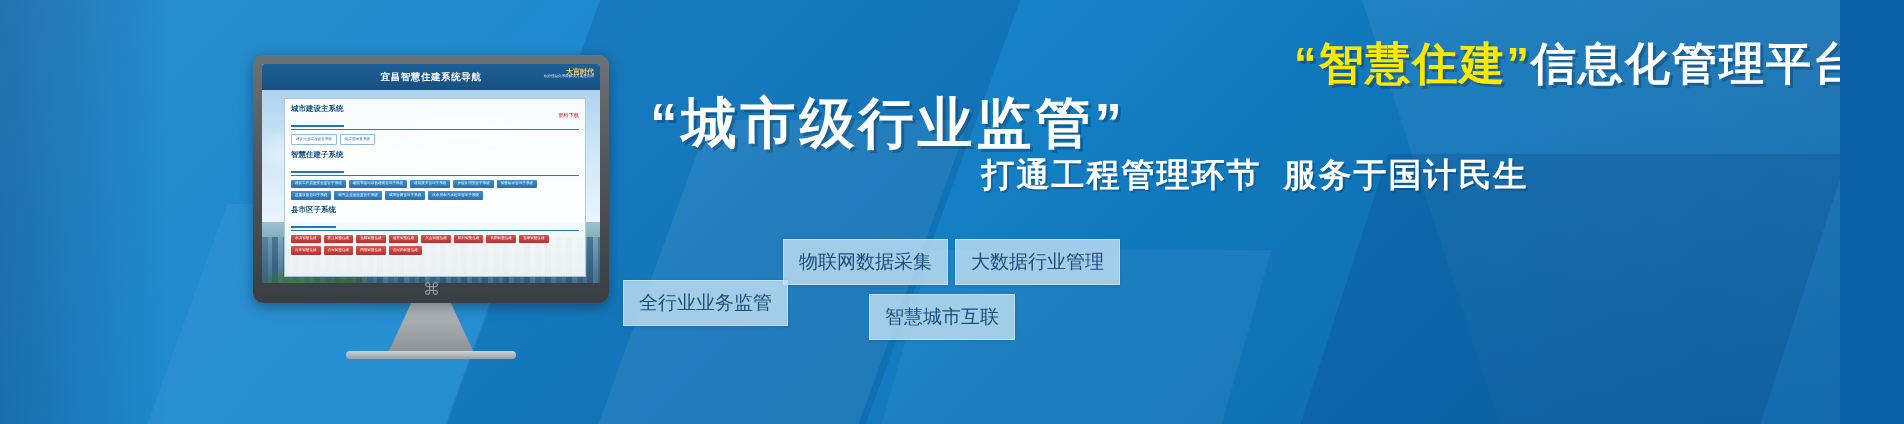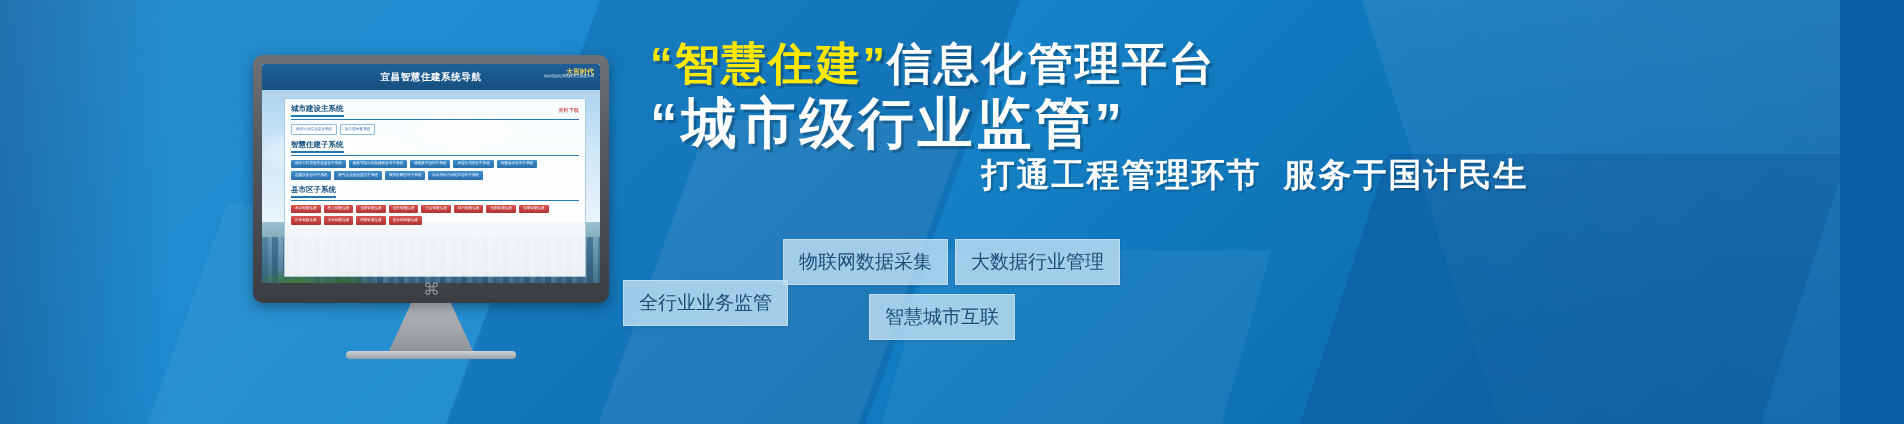--- a/index.html
+++ b/index.html
@@ -148,21 +148,21 @@
     overflow: hidden;
   }
   .sec-head {
     display: flex; align-items: center; justify-content: space-between;
     border-bottom: 1px solid #2b7ab8;
     padding-bottom: 2px;
     margin-bottom: 4px;
   }
   .sec-title {
     color: #15517f; font-size: 7.5px; font-weight: bold;
-    border-bottom: 2px solid #1e76b8; padding-bottom: 1px;
+    border-bottom: 2px solid #1e76b8; padding-bottom: 11px;
   }
   .dl-link { color: #cc2222; font-size: 5.2px; white-space: nowrap; }
   .chips { display: flex; flex-wrap: wrap; gap: 3px; margin-bottom: 5px; }
   .chip {
     font-size: 3.6px; color: #ffffff; white-space: nowrap;
     padding: 2.5px 4px; border-radius: 1px;
     background: linear-gradient(180deg, #3f90cf, #2a6fab);
     line-height: 1;
   }
   .chip.outline {
@@ -207,21 +207,21 @@
     width: 1210px;
   }
   .hl-line {
     white-space: nowrap;
     font-weight: bold;
     line-height: 1.06;
   }
   .hl1 {
     font-size: 45px;
     letter-spacing: 2px;
-    text-align: left;
+    text-align: right;
     margin-bottom: 6px;
   }
   .hl1 .quote, .hl1 .accent {
     color: #ffe800;
     text-shadow: 3px 3px 0 rgba(0,0,0,0.22);
   }
   .hl1 .plain {
     color: #ffffff;
     text-shadow: 3px 3px 0 rgba(0,0,0,0.22);
   }

